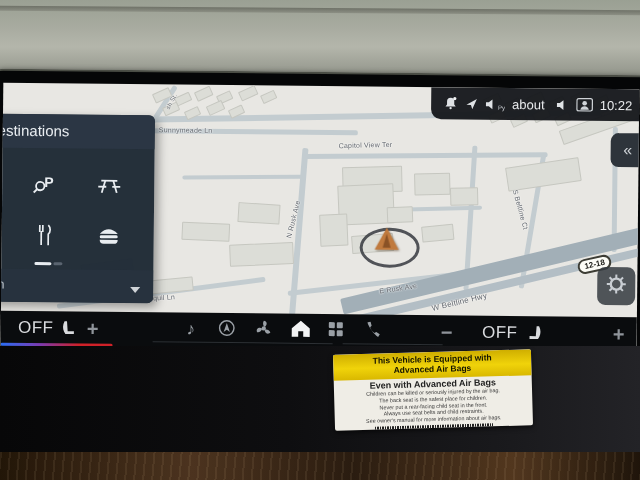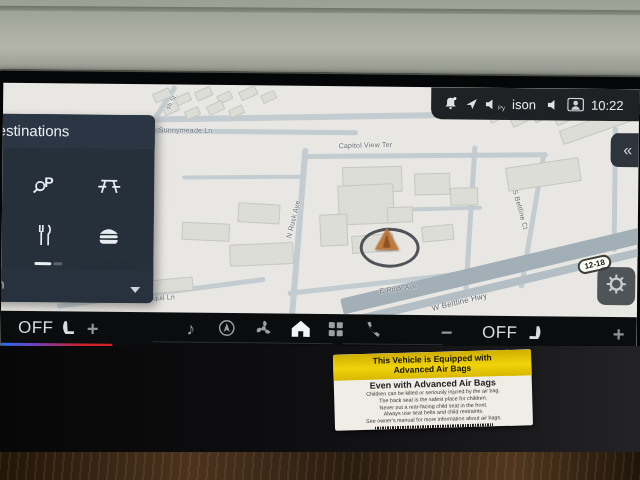--- a/index.html
+++ b/index.html
@@ -200,21 +200,21 @@
           <svg width="13" height="13" viewBox="0 0 20 20">
               <polygon fill="#dfe2e5" points="2,11 18,2 11,18 9,11.5"></polygon>
             </svg>
         </span>
         <span style="display:flex;align-items:flex-end">
           <svg width="13" height="13" viewBox="0 0 16 16">
               <polygon fill="#dfe2e5" points="1,5.5 4.5,5.5 9,2 9,14 4.5,10.5 1,10.5"></polygon>
             </svg>
           <span style="font-size:6px;color:#cfd3d7">Py</span>
         </span>
-        <span class="st-text">ison</span>
+        <span class="st-text">about</span>
         <span style="margin-left:4px">
           <svg width="13" height="13" viewBox="0 0 16 16">
               <polygon fill="#dfe2e5" points="1,5.5 4.5,5.5 9,2 9,14 4.5,10.5 1,10.5"></polygon>
             </svg>
         </span>
         <span>
           <svg width="17" height="14" viewBox="0 0 22 18">
               <rect x="1" y="1" width="20" height="16" rx="2.5" fill="none" stroke="#cfd3d7" stroke-width="1.6"></rect>
               <circle cx="11" cy="7" r="3" fill="#cfd3d7"></circle>
               <path d="M5.5 15.5c.6-3 3-4.5 5.5-4.5s4.9 1.5 5.5 4.5z" fill="#cfd3d7"></path>

